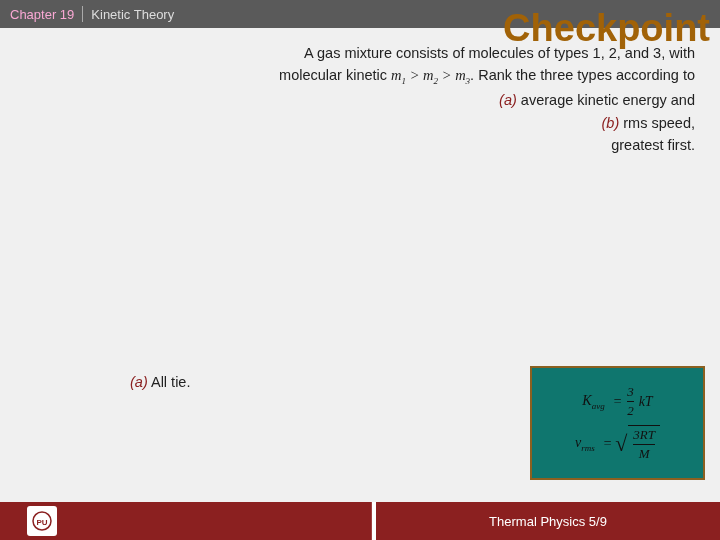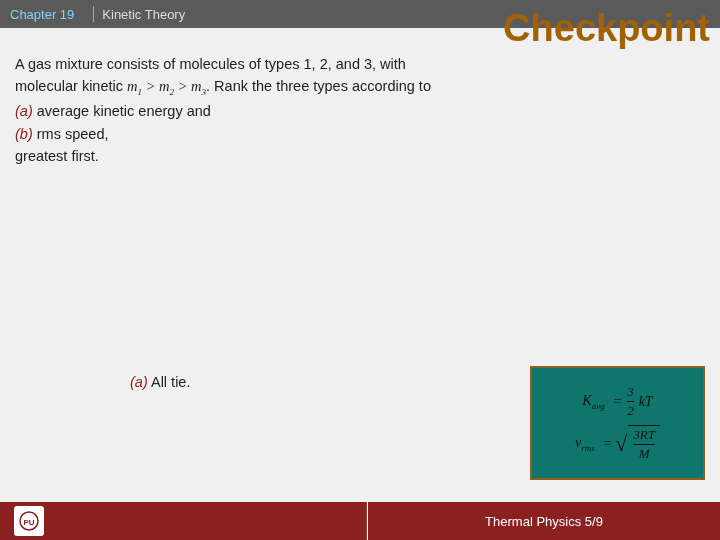--- a/index.html
+++ b/index.html
@@ -16,24 +16,24 @@
     
     .header {
       display: flex;
       align-items: center;
       background: #5a5a5a;
       height: 28px;
       padding: 0 10px;
     }
 
     .header-chapter {
-      color: #7dd3fc;
+      color: #f9a8d4;
       font-size: 13px;
       font-weight: normal;
-      margin-right: 19px;
+      margin-right: 8px;
     }
 
     .header-separator {
       width: 1px;
       height: 16px;
       background: #aaa;
       margin-right: 8px;
     }
 
     .header-subtitle {
@@ -47,21 +47,22 @@
       top: 8px;
       right: 10px;
       font-size: 38px;
       font-weight: bold;
       color: #a16207;
       line-height: 1.1;
     }
 
     
     .main-content {
-      padding: 25px 25px 10px 15px;
+      padding: 14px 25px 10px 15px;
+      text-align: right;
     }
 
     .problem-text {
       font-size: 14.5px;
       color: #222;
       line-height: 1.55;
       max-width: 700px;
     }
 
     .problem-text .part-a {
@@ -193,25 +194,25 @@
       align-items: center;
       justify-content: center;
       color: #fff;
       font-size: 13px;
       height: 100%;
     }
 
     .footer-section:first-child {
       border-right: 1px solid #a04040;
       justify-content: flex-start;
-      padding-left: 14px;
+      padding-left: 27px;
     }
 
     .footer-section:last-child {
-      border-left: 1px solid #ffffff;
+      border-left: 4px solid #ffffff;
     }
 
     .logo-box {
       width: 30px;
       height: 30px;
       background: #fff;
       border-radius: 3px;
       margin-right: 8px;
       display: flex;
       align-items: center;

